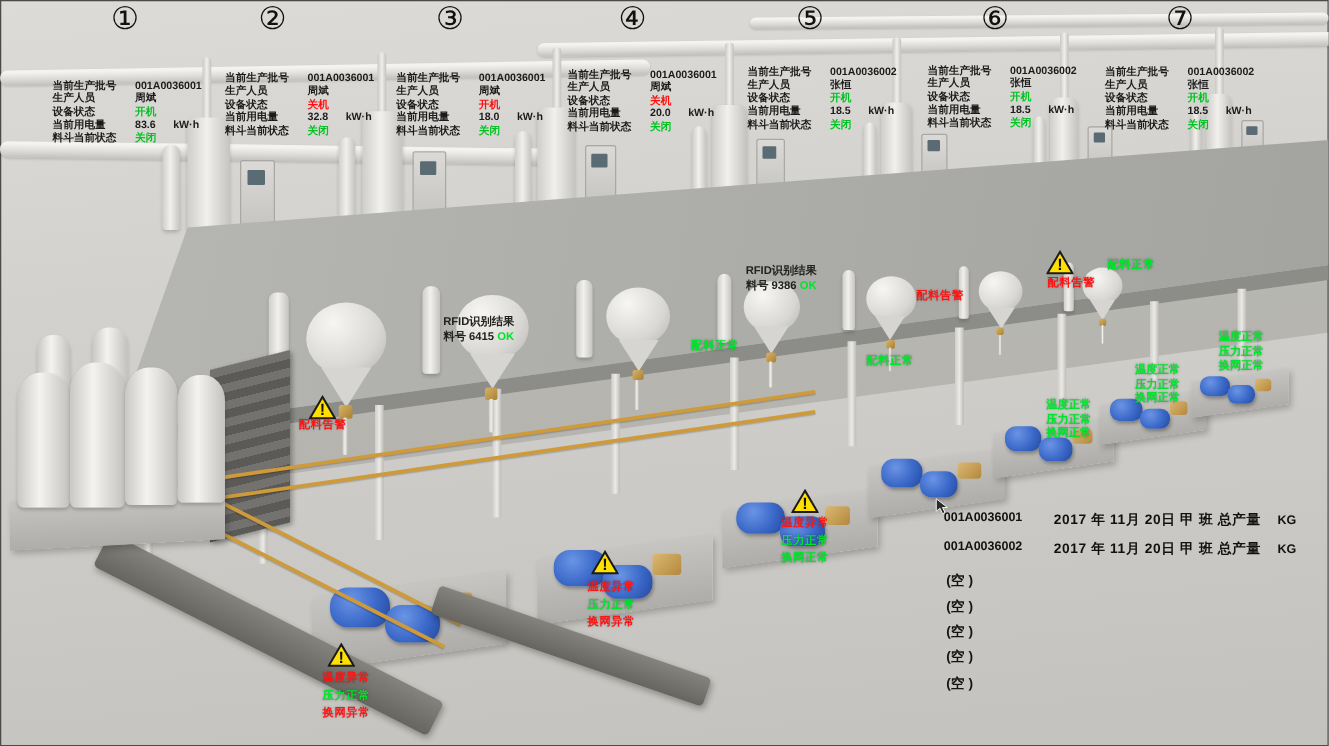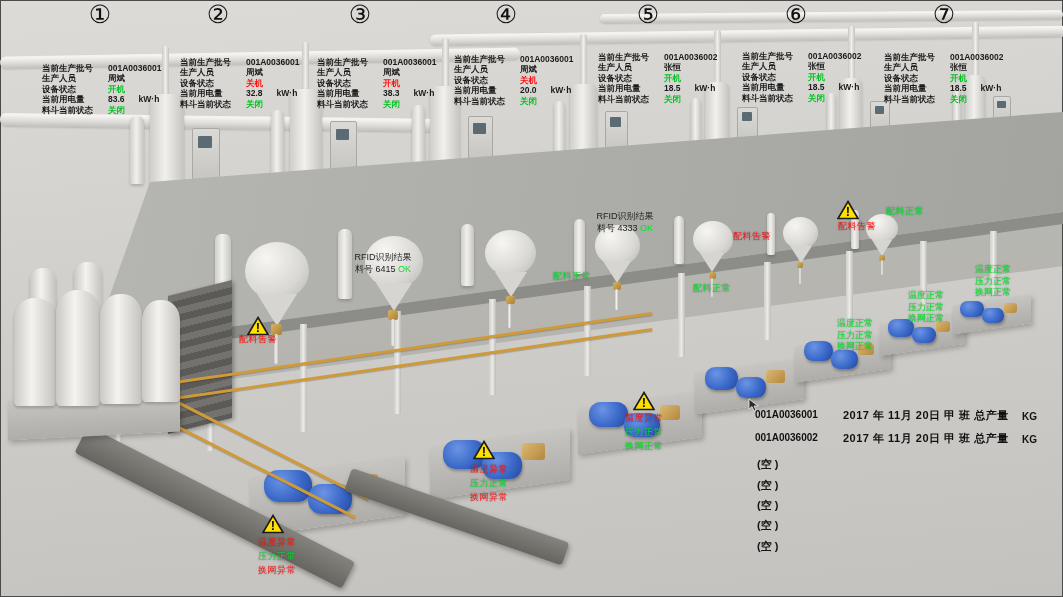--- a/index.html
+++ b/index.html
@@ -14,21 +14,21 @@
   .circnum{position:absolute;top:0;font-size:25px;color:#111;transform:translateX(-50%);font-weight:normal;}
   .panel{position:absolute;width:168px;font-size:8.5px;font-weight:bold;color:#1b1b1b;line-height:10.4px;}
   .prow{display:flex;height:10.4px;white-space:nowrap;}
   .pl{width:66px;flex:none;}
   .pv{flex:none;}
   .pu{margin-left:14px;}
   .st-green{color:#00c321;}
   .st-red{color:#ff0f0f;}
   
   .anno{position:absolute;transform:translateX(-50%);text-align:center;
-        font-size:9px;font-weight:normal;line-height:14px;white-space:nowrap;letter-spacing:0.5px;}
+        font-size:9px;font-weight:bold;line-height:14px;white-space:nowrap;letter-spacing:0.5px;}
   .anno.tight{line-height:11.5px;letter-spacing:0;}
   .ln-red{color:#ff1414;display:block;text-shadow:0 0 2px rgba(0,0,0,.25);}
   .ln-green{color:#00e52c;display:block;text-shadow:0 0 2px rgba(0,0,0,.35);}
   .ln-dark{color:#222;display:block;}
   .ok-green{color:#00e52c;}
   .warn-tri{position:absolute;width:22px;height:20px;transform:translateX(-50%);}
   
   .tot-batch{position:absolute;font-size:10px;font-weight:bold;color:#111;}
   .tot-date{position:absolute;font-size:11px;font-weight:bold;color:#111;letter-spacing:0.5px;}
   .tot-val{position:absolute;font-size:27px;font-weight:bold;color:#060606;letter-spacing:1px;}
@@ -288,21 +288,21 @@
     <div class="prow">
         <span class="pl">生产人员</span>
         <span class="pv">周斌</span>
       </div>
     <div class="prow">
         <span class="pl">设备状态</span>
         <span class="pv st-red">开机</span>
       </div>
     <div class="prow">
         <span class="pl">当前用电量</span>
-        <span class="pv">38.3</span>
+        <span class="pv">18.0</span>
         <span class="pu">kW·h</span>
       </div>
     <div class="prow">
         <span class="pl">料斗当前状态</span>
         <span class="pv st-green">关闭</span>
       </div>
   </div>
   <div class="panel" style="left:454px;top:54px">
     <div class="prow">
         <span class="pl">当前生产批号</span>
@@ -420,21 +420,21 @@
   <div class="anno" style="left:258px;top:332px">
       <span class="ln-red">配料告警</span>
     </div>
 
   <div class="anno tight" style="left:383px;top:252px;color:#222">
     <span class="ln-dark">RFID识别结果</span>
     <span class="ln-dark"><span>料号  6415</span> <span class="ok-green">OK</span></span>
   </div>
   <div class="anno tight" style="left:625px;top:211px;color:#222">
     <span class="ln-dark">RFID识别结果</span>
-    <span class="ln-dark"><span>料号  4333</span> <span class="ok-green">OK</span></span>
+    <span class="ln-dark"><span>料号  9386</span> <span class="ok-green">OK</span></span>
   </div>
 
   <div class="anno" style="left:489px;top:462px">
     <span class="ln-red">温度异常</span>
     <span class="ln-green">压力正常</span>
     <span class="ln-red">换网异常</span>
   </div>
   <div class="anno" style="left:277px;top:535px">
     <span class="ln-red">温度异常</span>
     <span class="ln-green">压力正常</span>

